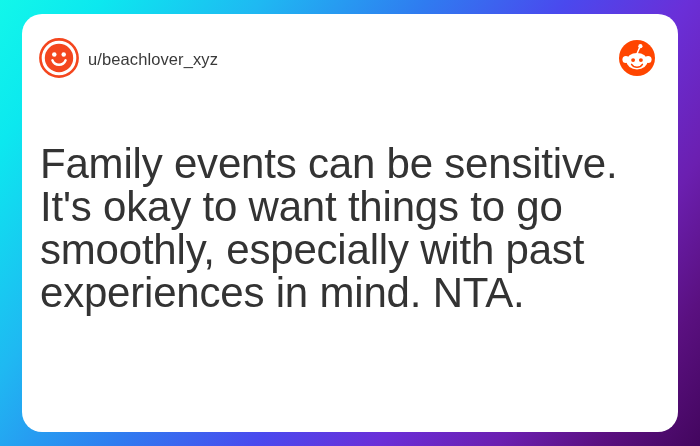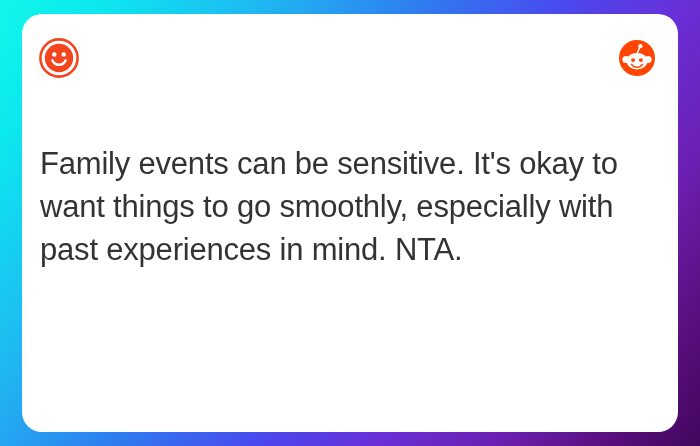--- a/index.html
+++ b/index.html
@@ -83,21 +83,21 @@
     height: 38px;
   }
   .brand-logo svg { display: block; width: 38px; height: 38px; }
 
   
   .post-body {
     position: absolute;
     left: 18px;
     top: 128px;
     width: 590px;
-    font-size: 31px;
+    font-size: 42px;
     line-height: 43px;
     color: #333333;
     letter-spacing: -0.2px;
     font-family: "Liberation Sans", sans-serif;
     white-space: pre-wrap;
     word-break: normal;
   }
 </style>
 </head>
 <body>
@@ -111,20 +111,21 @@
       <div class="avatar">
         <svg viewBox="0 0 42 42" xmlns="http://www.w3.org/2000/svg" aria-hidden="true">
           <circle cx="21" cy="21" r="18.6" fill="none" stroke="#F4461E" stroke-width="2.6"></circle>
           <circle cx="21" cy="21" r="14.2" fill="#F4461E"></circle>
           <circle cx="16.3" cy="17.6" r="2.25" fill="#FFFFFF"></circle>
           <circle cx="25.7" cy="17.6" r="2.25" fill="#FFFFFF"></circle>
           <path d="M14.4 23.3 a7.1 7.1 0 0 0 13.2 0" fill="none" stroke="#FFFFFF" stroke-width="2.4" stroke-linecap="round"></path>
         </svg>
       </div>
 
+      <div class="username">u/beachlover_xyz</div>
 
       <div class="brand-logo">
         <svg viewBox="0 0 38 38" xmlns="http://www.w3.org/2000/svg" aria-hidden="true">
           <circle cx="19" cy="19" r="18" fill="#FF4500"></circle>
 
           <line x1="19.2" y1="14.2" x2="21.9" y2="7.9" stroke="#FFFFFF" stroke-width="1.5" stroke-linecap="round"></line>
           <circle cx="22.4" cy="7.2" r="2.1" fill="#FFFFFF"></circle>
 
           <ellipse cx="19" cy="22.2" rx="10.6" ry="8.3" fill="#FFFFFF"></ellipse>
 

